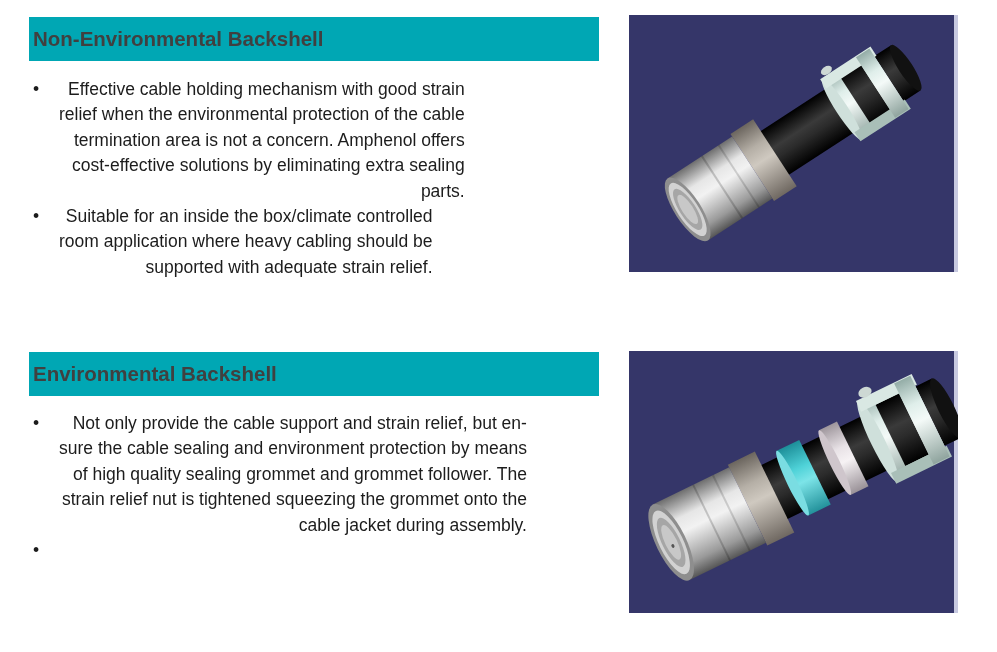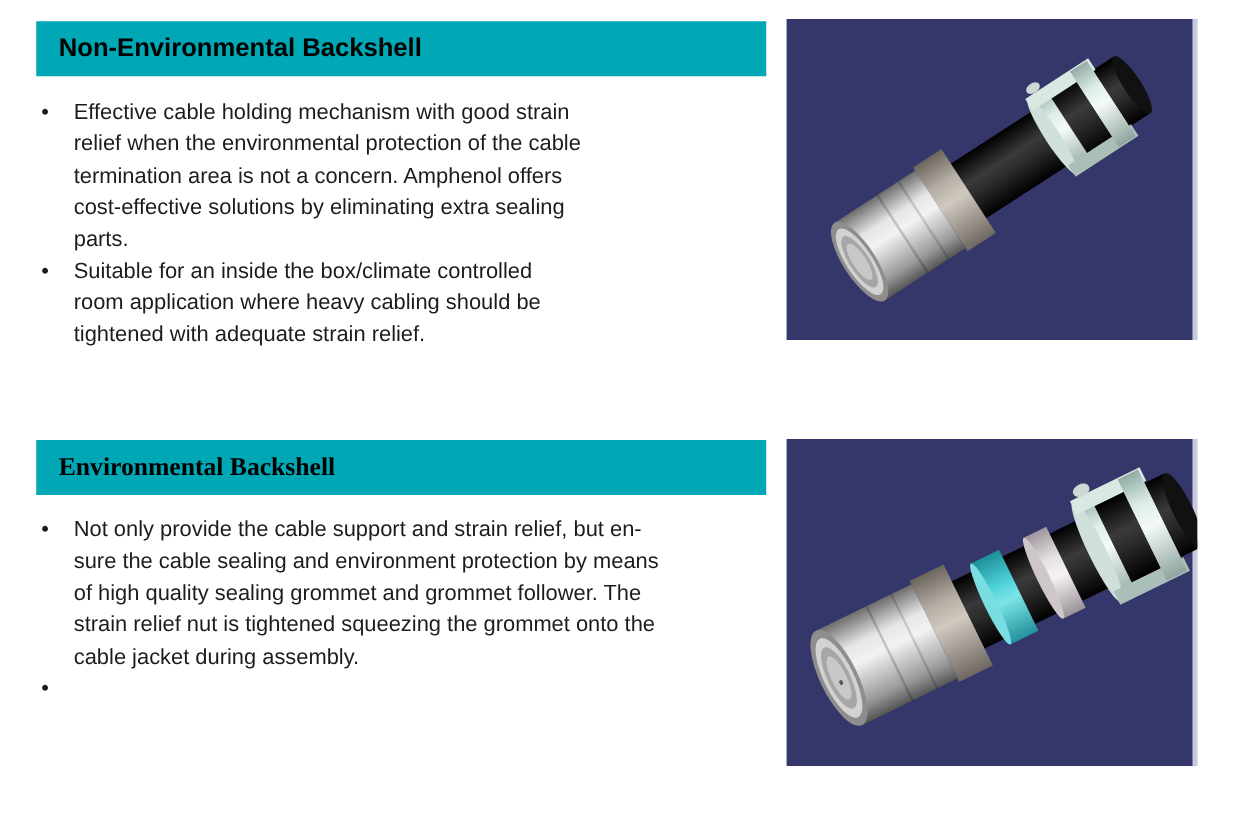--- a/index.html
+++ b/index.html
@@ -3,35 +3,35 @@
 <meta charset="utf-8">
 <style>
   html,body{margin:0;padding:0;}
   body{
     width:997px;height:652px;position:relative;background:#ffffff;
     font-family:"Liberation Sans","DejaVu Sans",sans-serif;
     overflow:hidden;
   }
   .section-header{
     position:absolute;left:29px;width:566px;height:44px;
-    background:#00a7b4;color:#000000;
+    background:#00a7b4;color:#404040;
     font-size:20.5px;font-weight:bold;line-height:44px;
-    padding-left:18px;
+    padding-left:4px;
   }
   .hdr1{top:17px;}
-  .hdr2{top:352px;font-family:Liberation Serif, serif;}
+  .hdr2{top:352px;}
   .bullets{
     position:absolute;left:33px;color:#1c1c1c;
     font-size:17.5px;line-height:25.4px;
   }
   .bl1{top:77px;width:552px;}
   .bl2{top:411px;width:612px;}
   .bullet{display:flex;}
   .bullet-marker{flex:none;width:26px;}
-  .bullet-text{white-space:pre-line;}
+  .bullet-text{white-space:pre-line;text-align:right;}
   .render{position:absolute;overflow:hidden;}
   .img1{left:629px;top:15px;width:329px;height:257px;}
   .img2{left:629px;top:351px;width:329px;height:262px;}
   svg{display:block;}
 </style>
 </head>
 <body>
 
 <div class="section-header hdr1">Non-Environmental Backshell</div>
 
@@ -41,21 +41,21 @@
     <span class="bullet-text">Effective cable holding mechanism with good strain
 relief when the environmental protection of the cable
 termination area is not a concern. Amphenol offers
 cost-effective solutions by eliminating extra sealing
 parts.</span>
   </div>
   <div class="bullet">
     <span class="bullet-marker">•</span>
     <span class="bullet-text">Suitable for an inside the box/climate controlled
 room application where heavy cabling should be
-tightened with adequate strain relief.</span>
+supported with adequate strain relief.</span>
   </div>
 </div>
 
 <div class="render img1" role="img">
   <svg width="329" height="257" viewBox="0 0 329 257" xmlns="http://www.w3.org/2000/svg">
     <defs>
       <linearGradient id="gGray" x1="0" y1="0" x2="0" y2="1">
         <stop offset="0" stop-color="#6e6e6e"></stop>
           <stop offset="0.28" stop-color="#e6e6e6"></stop>
         <stop offset="0.45" stop-color="#f2f2f2"></stop>

